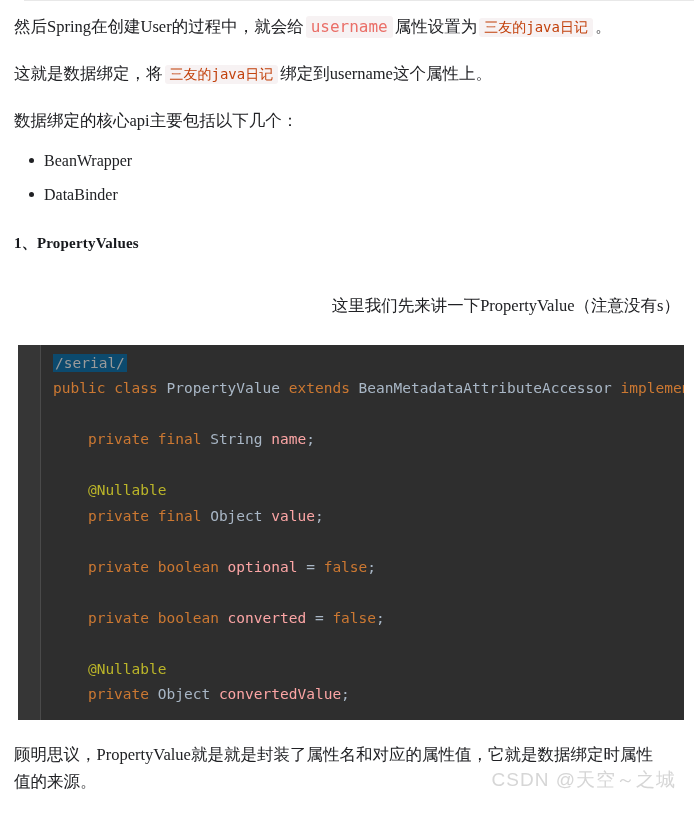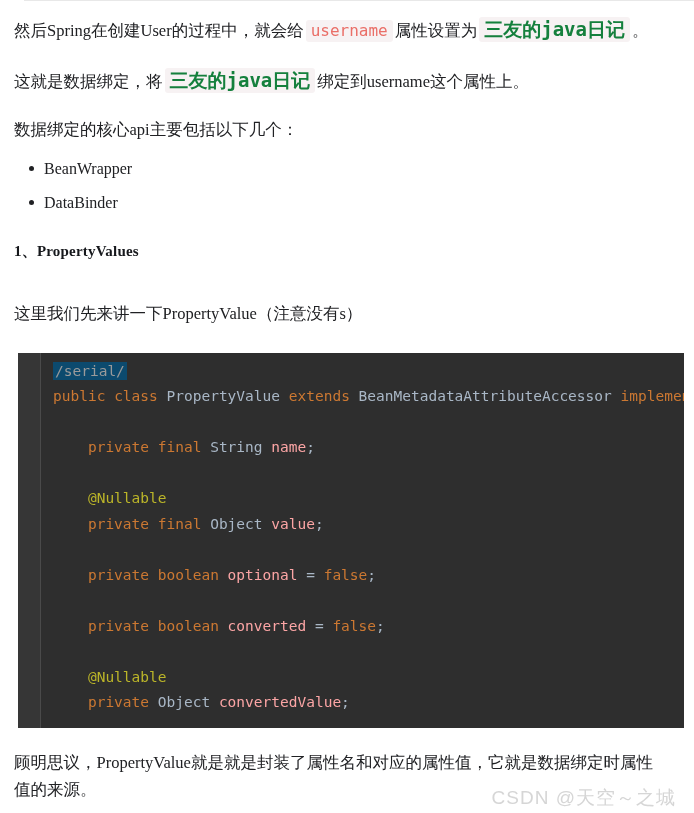--- a/index.html
+++ b/index.html
@@ -42,23 +42,22 @@
     font-family: "DejaVu Sans Mono", "Liberation Mono", monospace;
     font-size: 16px;
     background: #f7f2f3;
     color: #ea6f68;
     padding: 1px 5px 2px 5px;
     border-radius: 3px;
     margin: 0 2px;
     white-space: nowrap;
   }
   code.inline.cn {
-    font-size: 19px;
-    color: #15803d;
-    font-weight: bold;
+    font-size: 14px;
+    color: #c2410c;
   }
   ul.api-list {
     margin: 14px 0 0 0;
     padding-left: 30px;
     list-style: none;
   }
   ul.api-list li {
     font-size: 16px;
     line-height: 1.5;
     margin-bottom: 10px;
@@ -76,21 +75,21 @@
     background: #202124;
   }
   h2.section-heading {
     margin: 27px 0 16px 0;
     font-size: 15px;
     font-weight: bold;
     letter-spacing: 0.2px;
     color: #16181c;
     font-family: "Liberation Serif", "DejaVu Serif", serif;
   }
-  .pre-code-para { padding-top: 24px; }
+  .pre-code-para { padding-top: 24px; text-align: right; }
   .code-block {
     margin: 25px 0 0 4px;
     width: 666px;
     height: 375px;
     background: #2e2e2e;
     position: relative;
     overflow: hidden;
     box-sizing: border-box;
   }
   .code-gutter {
@@ -130,21 +129,21 @@
     background: #0c4a6e;
     padding: 1px 2px;
   }
   .after-code {
     padding-top: 22px;
     padding-right: 20px;
   }
   .watermark {
     position: absolute;
     right: 18px;
-    bottom: 2px;
+    bottom: 20px;
     font-family: "Liberation Sans", "DejaVu Sans", sans-serif;
     font-size: 19px;
     color: #d6d6d6;
     letter-spacing: 1px;
     user-select: none;
   }
 </style>
 </head>
 <body>
 

